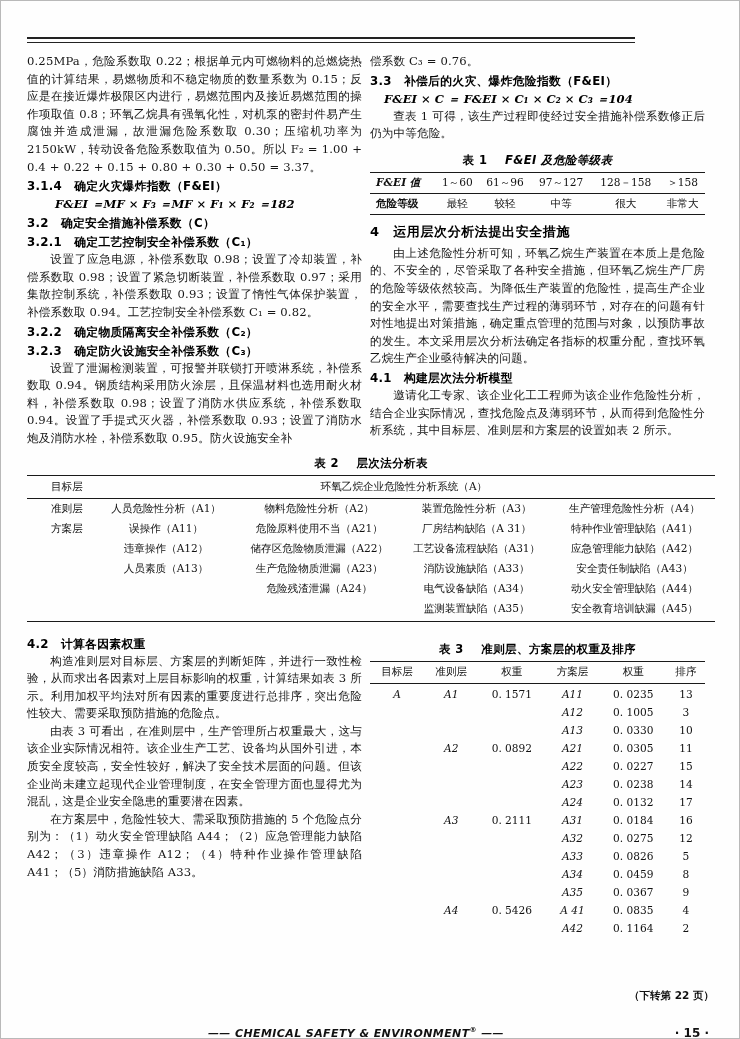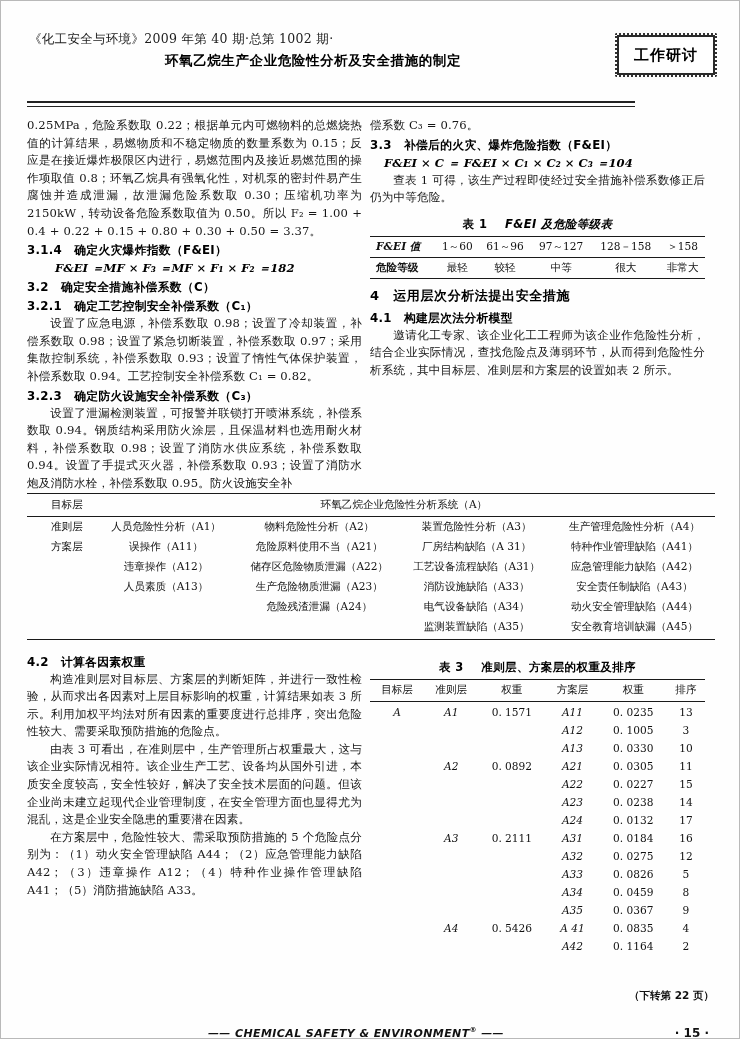--- a/index.html
+++ b/index.html
@@ -223,38 +223,32 @@
     font-size:12px;
     color:#111;
   }
 </style>
 </head>
 <body>
 
 <div class="page">
   <div class="inner">
 
-    <div class="header">
-      <div class="journal-line">《化工安全与环境》2009 年第 40 期·总第 1002 期·</div>
-      <div class="article-title">环氧乙烷生产企业危险性分析及安全措施的制定</div>
-      <div class="badge">
-        <span class="badge-text">工作研讨</span>
-      </div>
-    </div>
     <div class="rule-double"></div>
 
     <div class="cols">
 
       <div class="col">
         <p class="body">0.25MPa，危险系数取 0.22；根据单元内可燃物料的总燃烧热值的计算结果，易燃物质和不稳定物质的数量系数为 0.15；反应是在接近爆炸极限区内进行，易燃范围内及接近易燃范围的操作项取值 0.8；环氧乙烷具有强氧化性，对机泵的密封件易产生腐蚀并造成泄漏，故泄漏危险系数取 0.30；压缩机功率为 2150kW，转动设备危险系数取值为 0.50。所以 F₂ = 1.00 + 0.4 + 0.22 + 0.15 + 0.80 + 0.30 + 0.50 = 3.37。</p>
         <div class="sec-h">3.1.4　确定火灾爆炸指数（F&amp;EI）</div>
         <div class="formula">F&amp;EI ＝MF × F₃ ＝MF × F₁ × F₂ ＝182</div>
         <div class="sec-h">3.2　确定安全措施补偿系数（C）</div>
         <div class="sec-h">3.2.1　确定工艺控制安全补偿系数（C₁）</div>
         <p class="body indent">设置了应急电源，补偿系数取 0.98；设置了冷却装置，补偿系数取 0.98；设置了紧急切断装置，补偿系数取 0.97；采用集散控制系统，补偿系数取 0.93；设置了惰性气体保护装置，补偿系数取 0.94。工艺控制安全补偿系数 C₁ = 0.82。</p>
+        <div class="sec-h">3.2.2　确定物质隔离安全补偿系数（C₂）</div>
         <div class="sec-h">3.2.3　确定防火设施安全补偿系数（C₃）</div>
         <p class="body indent">设置了泄漏检测装置，可报警并联锁打开喷淋系统，补偿系数取 0.94。钢质结构采用防火涂层，且保温材料也选用耐火材料，补偿系数取 0.98；设置了消防水供应系统，补偿系数取 0.94。设置了手提式灭火器，补偿系数取 0.93；设置了消防水炮及消防水栓，补偿系数取 0.95。防火设施安全补</p>
       </div>
 
       <div class="col">
         <p class="body">偿系数 C₃ = 0.76。</p>
         <div class="sec-h">3.3　补偿后的火灾、爆炸危险指数（F&amp;EI）</div>
         <div class="formula-plain">F&amp;EI × C ＝ F&amp;EI × C₁ × C₂ × C₃ ＝104</div>
         <p class="body indent">查表 1 可得，该生产过程即使经过安全措施补偿系数修正后仍为中等危险。</p>
 
@@ -278,25 +272,31 @@
               <td>最轻</td>
               <td>较轻</td>
               <td>中等</td>
               <td>很大</td>
               <td>非常大</td>
             </tr>
           </tbody>
         </table>
 
         <div class="sec-h-big">4　运用层次分析法提出安全措施</div>
+        <p class="body indent">由上述危险性分析可知，环氧乙烷生产装置在本质上是危险的、不安全的，尽管采取了各种安全措施，但环氧乙烷生产厂房的危险等级依然较高。为降低生产装置的危险性，提高生产企业的安全水平，需要查找生产过程的薄弱环节，对存在的问题有针对性地提出对策措施，确定重点管理的范围与对象，以预防事故的发生。本文采用层次分析法确定各指标的权重分配，查找环氧乙烷生产企业亟待解决的问题。</p>
         <div class="sec-h">4.1　构建层次法分析模型</div>
         <p class="body indent">邀请化工专家、该企业化工工程师为该企业作危险性分析，结合企业实际情况，查找危险点及薄弱环节，从而得到危险性分析系统，其中目标层、准则层和方案层的设置如表 2 所示。</p>
       </div>
     </div>
 
+    <div class="tbl-cap" style="margin-top:8px;">
+      <span>表 2</span>
+      &nbsp;&nbsp;
+      <span>层次法分析表</span>
+    </div>
     <table class="t t2">
       <tbody>
         <tr class="toprule goal">
           <td class="layer">目标层</td>
           <td class="goalname" colspan="4">环氧乙烷企业危险性分析系统（A）</td>
         </tr>
         <tr>
           <td class="layer">准则层</td>
           <td class="c2">人员危险性分析（A1）</td>
           <td class="c3">物料危险性分析（A2）</td>

